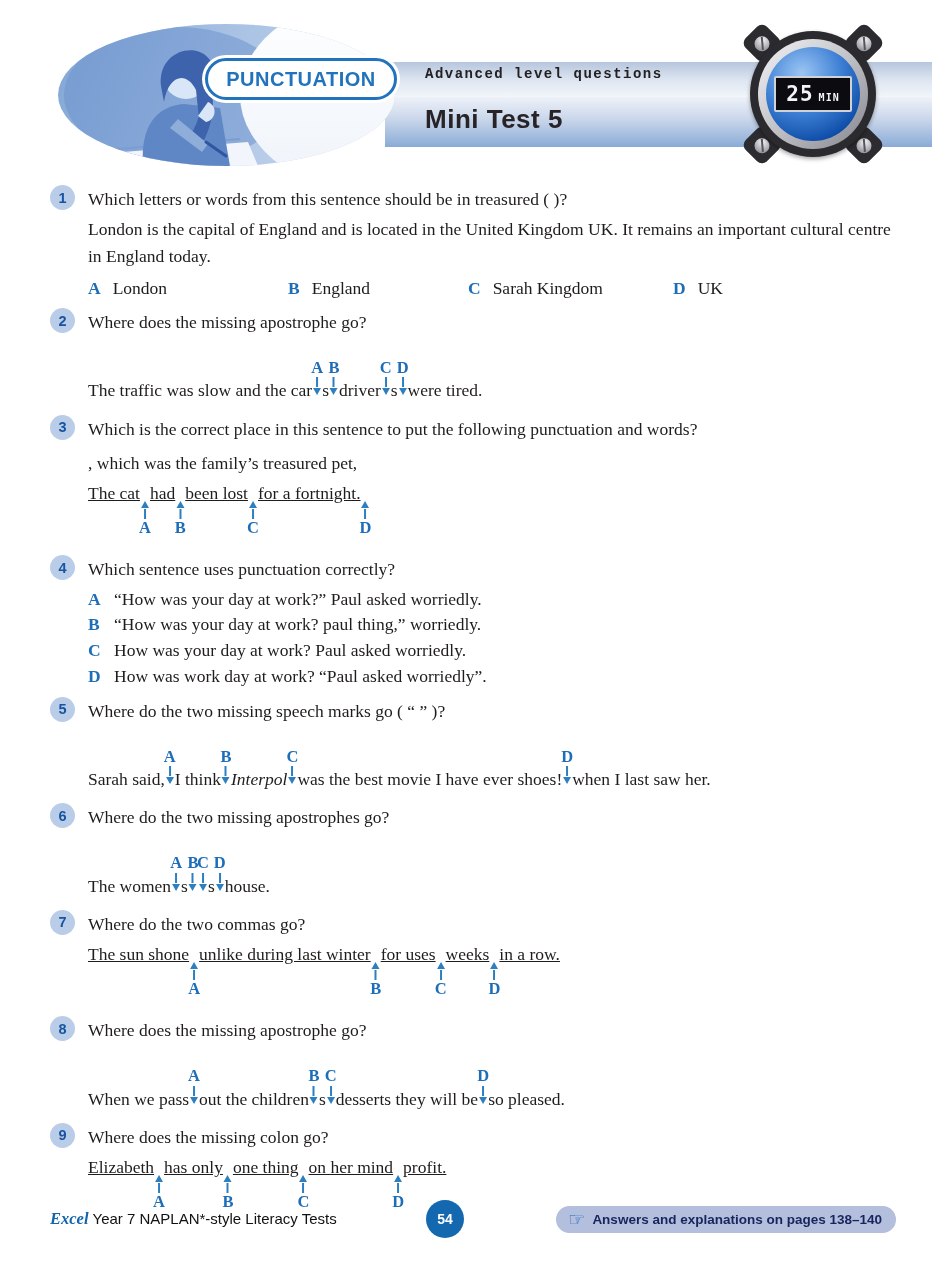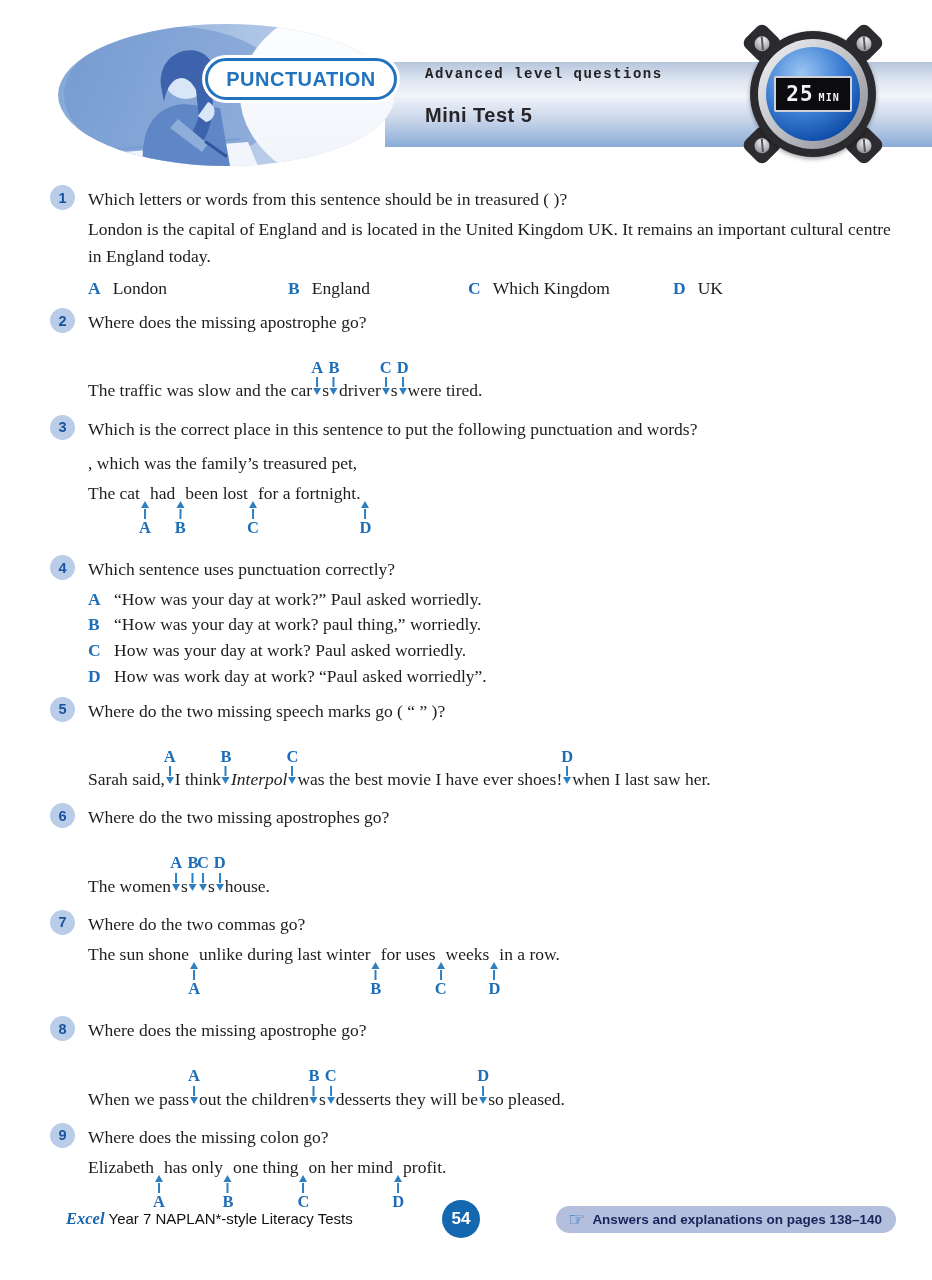--- a/index.html
+++ b/index.html
@@ -10,21 +10,21 @@
 
   
   .hdr { position:absolute; inset:0 0 auto 0; height:178px; }
   .band-light { position:absolute; left:170px; right:0; top:62px; height:35px;
                 background:linear-gradient(180deg,#b7c6dd 0%, #dfe7f2 55%, #f2f5fa 100%); }
   .band-blue  { position:absolute; left:385px; right:0; top:97px; height:50px;
                 background:linear-gradient(180deg,#eef2f9 0%, #c9d6ea 45%, #8aabd6 100%); }
   .adv-label { position:absolute; left:425px; top:66px; font-family:Liberation Mono, monospace;
                font-weight:900; font-size:14px; letter-spacing:1.5px; color:#232021; }
   .mini-title { position:absolute; left:425px; top:104px; font-family:"Liberation Sans",sans-serif;
-                font-weight:900; font-size:20px; letter-spacing:.5px; color:#282327; }
+                font-weight:900; font-size:26px; letter-spacing:.5px; color:#282327; }
   .oval { position:absolute; left:58px; top:24px; width:337px; height:142px; border-radius:50%;
           background:linear-gradient(115deg,#7fa4d4 0%, #a9c2e4 45%, #cfdcef 100%); overflow:hidden; }
   .oval::after { content:""; position:absolute; right:-42%; top:-22%; width:88%; height:144%;
                  border-radius:50%; background:linear-gradient(180deg,#ffffff 0%, #eef3fa 100%); }
   .subject-pill { position:absolute; left:205px; top:58px; width:192px; height:42px;
                   background:#fff; border:3px solid #2273bd; border-radius:21px;
                   box-shadow:0 0 0 3px #ffffff; display:flex; align-items:center; justify-content:center;
                   font-family:"Liberation Sans",sans-serif; font-weight:900; font-size:20px;
                   letter-spacing:.5px; color:#2273bd; z-index:5; }
   
@@ -58,21 +58,21 @@
           font-family:"Liberation Sans",sans-serif; font-weight:bold; font-size:14.5px; }
   .qbody { flex:1; font-size:17.5px; line-height:1.5; }
   .prompt { margin:2px 0 4px; }
   .qtext { margin:4px 0; }
   .preline { margin:8px 0 4px; }
   .italic { font-style:italic; }
 
   
   .arrowline { position:relative; }
   .arrowline.dir-down { padding-top:38px; margin-top:0; }
-  .arrowline.dir-up   { padding-bottom:42px; margin-bottom:0; }
+  .arrowline.dir-up   { padding-bottom:42px; margin-bottom:0;text-decoration:underline; }
   .marker { display:inline-block; width:10px; height:2px; position:relative; }
   .flag { position:absolute; left:50%; transform:translateX(-50%);
           display:flex; flex-direction:column; align-items:center; gap:1px; }
   .dir-down .flag { bottom:1px; }
   .dir-up .flag { top:4px; }
   .mlabel { font-family:"Liberation Serif",serif; font-weight:bold; color:#1d6db8;
             font-size:16.5px; line-height:1; }
   .mline { width:2px; height:10px; background:#2e7fc0; }
   .mtri-down { width:0; height:0; border-left:4.5px solid transparent;
                border-right:4.5px solid transparent; border-top:7px solid #2e7fc0; }
@@ -80,28 +80,28 @@
              border-right:4.5px solid transparent; border-bottom:7px solid #2e7fc0; }
 
   
   .opts-inline { display:flex; margin-top:6px; }
   .opt { display:inline-flex; align-items:baseline; }
   .olabel { color:#1d6db8; font-weight:bold; margin-right:12px; }
   .opt-row { display:flex; align-items:baseline; margin:1px 0; line-height:1.42; }
   .opt-row .olabel { width:26px; margin-right:0; flex:none; }
 
   
-  .footer { position:absolute; left:50px; right:36px; top:1200px; height:38px;margin-left:16px; }
+  .footer { position:absolute; left:50px; right:36px; top:1200px; height:38px; }
   .series { position:absolute; left:0; top:9px; font-family:"Liberation Sans",sans-serif;
             font-size:15px; color:#111; white-space:nowrap; }
   .series .brand { font-family:"Liberation Serif",serif; font-style:italic; font-weight:bold;
                    color:#1565ad; font-size:16.5px; margin-right:4px; }
   .page-circle { position:absolute; left:376px; top:0; width:38px; height:38px; border-radius:50%;
                  background:#1468b0; color:#fff; display:flex; align-items:center; justify-content:center;
-                 font-family:"Liberation Sans",sans-serif; font-weight:bold; font-size:17px;text-align:center; }
+                 font-family:"Liberation Sans",sans-serif; font-weight:bold; font-size:14px;text-align:center; }
   .answers-pill { position:absolute; right:0; top:6px; height:27px; border-radius:14px;
                   background:#b4bedd; display:flex; align-items:center; padding:0 14px 0 12px; gap:7px;
                   font-family:"Liberation Sans",sans-serif; font-weight:bold; font-size:13.5px; color:#17255c; }
   .hand-icon { color:#1a6ec0; font-size:19px; line-height:1; font-family:"DejaVu Sans",sans-serif; }
 </style>
 </head>
 <body>
 
 <div class="page">
 
@@ -163,21 +163,21 @@
             <span class="opt" style="width: 200px;">
               <span class="olabel">A</span>
               <span class="otext">London</span>
             </span>
             <span class="opt" style="width: 180px;">
               <span class="olabel">B</span>
               <span class="otext">England</span>
             </span>
             <span class="opt" style="width: 205px;">
               <span class="olabel">C</span>
-              <span class="otext">Which Kingdom</span>
+              <span class="otext">Sarah Kingdom</span>
             </span>
             <span class="opt">
               <span class="olabel">D</span>
               <span class="otext">UK</span>
             </span>
           </div>
         </div>
       </div>
       <div class="q">
         <div class="qnum-wrap">

